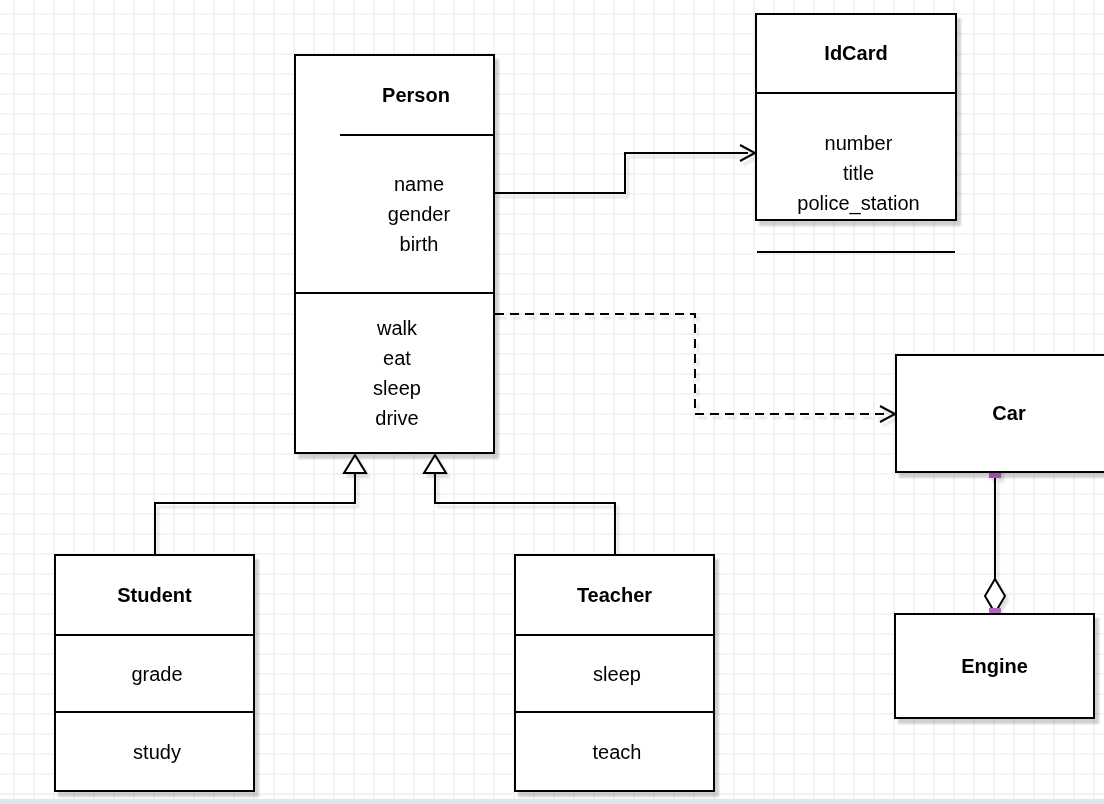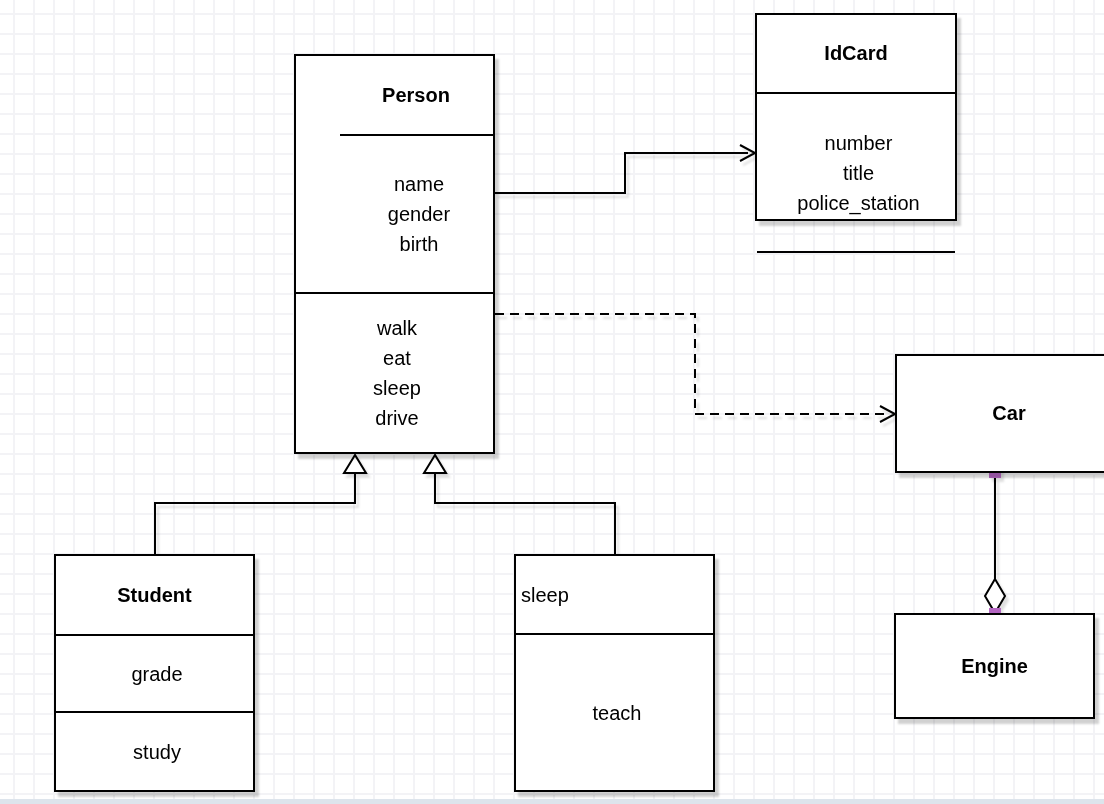--- a/index.html
+++ b/index.html
@@ -134,20 +134,21 @@
     <div class="sec title">Student</div>
     <div class="sec items attrs">
       <div>grade</div>
     </div>
     <div class="sec items methods">
       <div>study</div>
     </div>
   </div>
 
   <div id="teacher" class="uml-class">
+    <div class="sec title">Teacher</div>
     <div class="sec items attrs">
       <div>sleep</div>
     </div>
     <div class="sec items methods">
       <div>teach</div>
     </div>
   </div>
 
   <div class="canvas-edge"></div>
 </div>

